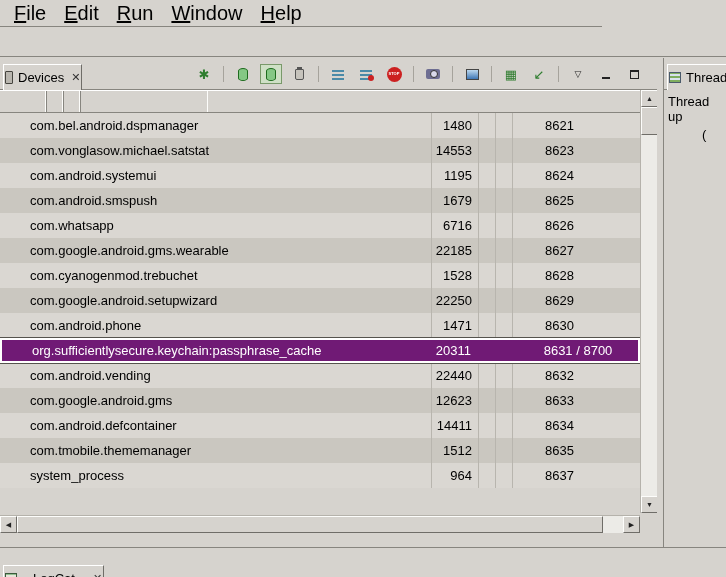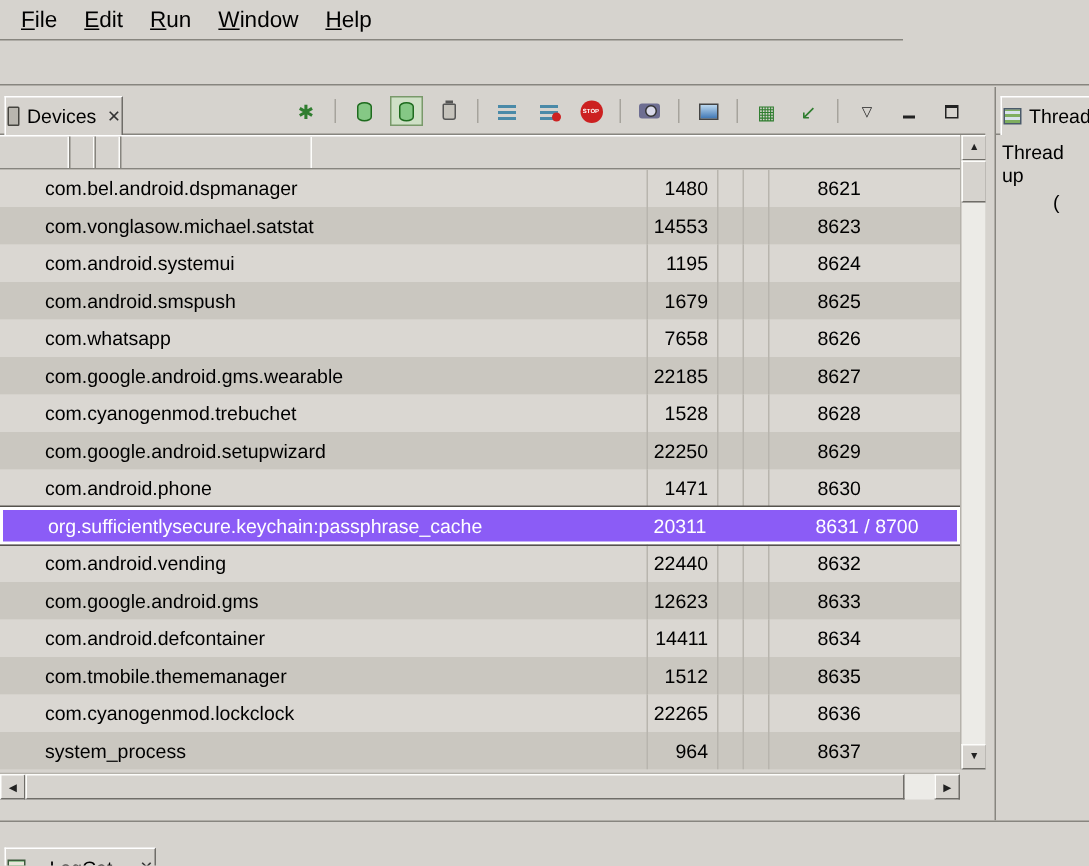--- a/index.html
+++ b/index.html
@@ -9,21 +9,21 @@
     font-size:13px; color:#000;
     background:#d6d3ce;
     position:relative;
   }
 
   
   .menubar {
     position:absolute; top:0; left:0; width:602px; height:27px;
     border-bottom:1px solid #87857f;
     display:flex; align-items:center; gap:2px; padding-left:6px;
-    font-size:15px;
+    font-size:20px;
   }
   .menu-item { display:inline-block; padding:3px 8px; cursor:default; }
   .menu-item::first-letter { text-decoration:underline; }
 
   
   .toolbar-strip {
     position:absolute; top:28px; left:0; width:726px; height:29px;
     border-bottom:1px solid #87857f; background:#d6d3ce;
   }
 
@@ -100,21 +100,21 @@
   .trow { display:flex; height:25px; align-items:center; cursor:default; }
   .trow:nth-child(odd) { background:#dad7d2; }
   .trow:nth-child(even) { background:#cac7c0; }
   .cell { height:100%; display:flex; align-items:center; border-right:1px solid #b8b5ae; overflow:hidden; white-space:nowrap; }
   .col-name  { width:432px; padding-left:30px; }
   .col-pid   { width:47px;  justify-content:flex-end; padding-right:6px; }
   .col-a     { width:17px; }
   .col-b     { width:17px; }
   .col-port  { width:127px; padding-left:32px; border-right:none; }
   .trow.selected {
-    background:#8b5cf6; color:#fff;
+    background:#701a75; color:#fff;
     border:2px solid #fff; outline:1px solid #55534d;
   }
   .trow.selected .cell { border-right-color:transparent; }
 
   
   .btn3d {
     background:#d6d3ce;
     border-top:1px solid #fdfdfb; border-left:1px solid #fdfdfb;
     border-right:1px solid #6f6d68; border-bottom:1px solid #6f6d68;
     display:flex; align-items:center; justify-content:center;
@@ -254,21 +254,21 @@
   </div>
           <div class="trow">
     <div class="cell col-name">com.android.smspush</div>
     <div class="cell col-pid">1679</div>
     <div class="cell col-a"></div>
     <div class="cell col-b"></div>
     <div class="cell col-port">8625</div>
   </div>
           <div class="trow">
     <div class="cell col-name">com.whatsapp</div>
-    <div class="cell col-pid">7658</div>
+    <div class="cell col-pid">6716</div>
     <div class="cell col-a"></div>
     <div class="cell col-b"></div>
     <div class="cell col-port">8626</div>
   </div>
           <div class="trow">
     <div class="cell col-name">com.google.android.gms.wearable</div>
     <div class="cell col-pid">22185</div>
     <div class="cell col-a"></div>
     <div class="cell col-b"></div>
     <div class="cell col-port">8627</div>
@@ -321,27 +321,20 @@
     <div class="cell col-a"></div>
     <div class="cell col-b"></div>
     <div class="cell col-port">8634</div>
   </div>
           <div class="trow">
     <div class="cell col-name">com.tmobile.thememanager</div>
     <div class="cell col-pid">1512</div>
     <div class="cell col-a"></div>
     <div class="cell col-b"></div>
     <div class="cell col-port">8635</div>
-  </div>
-          <div class="trow">
-    <div class="cell col-name">com.cyanogenmod.lockclock</div>
-    <div class="cell col-pid">22265</div>
-    <div class="cell col-a"></div>
-    <div class="cell col-b"></div>
-    <div class="cell col-port">8636</div>
   </div>
           <div class="trow">
     <div class="cell col-name">system_process</div>
     <div class="cell col-pid">964</div>
     <div class="cell col-a"></div>
     <div class="cell col-b"></div>
     <div class="cell col-port">8637</div>
   </div>
         </div>
 

